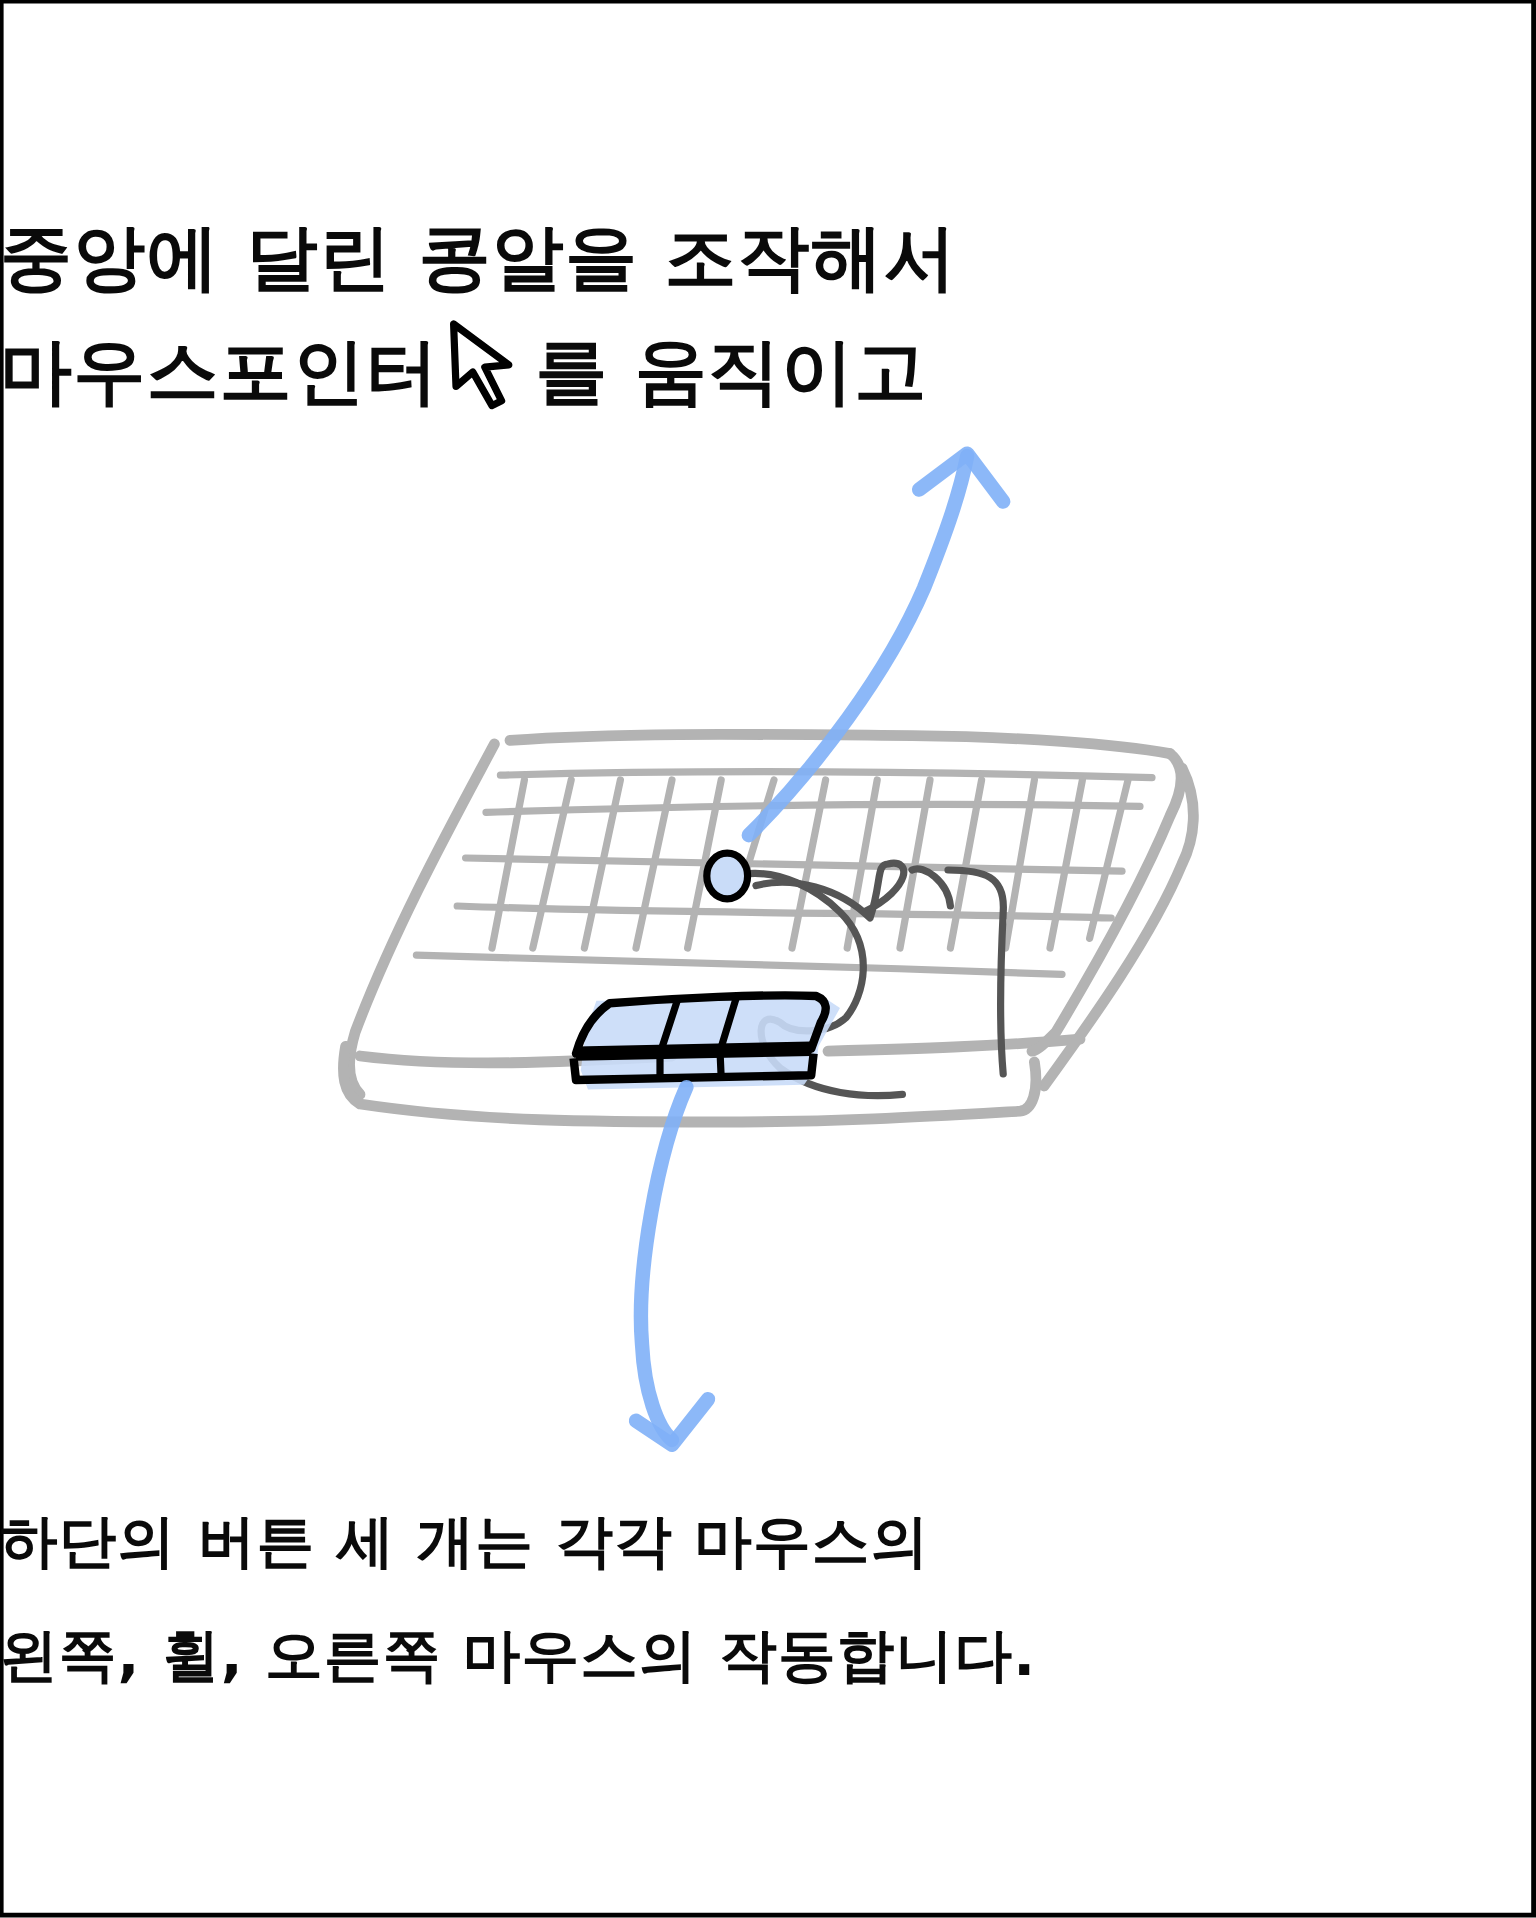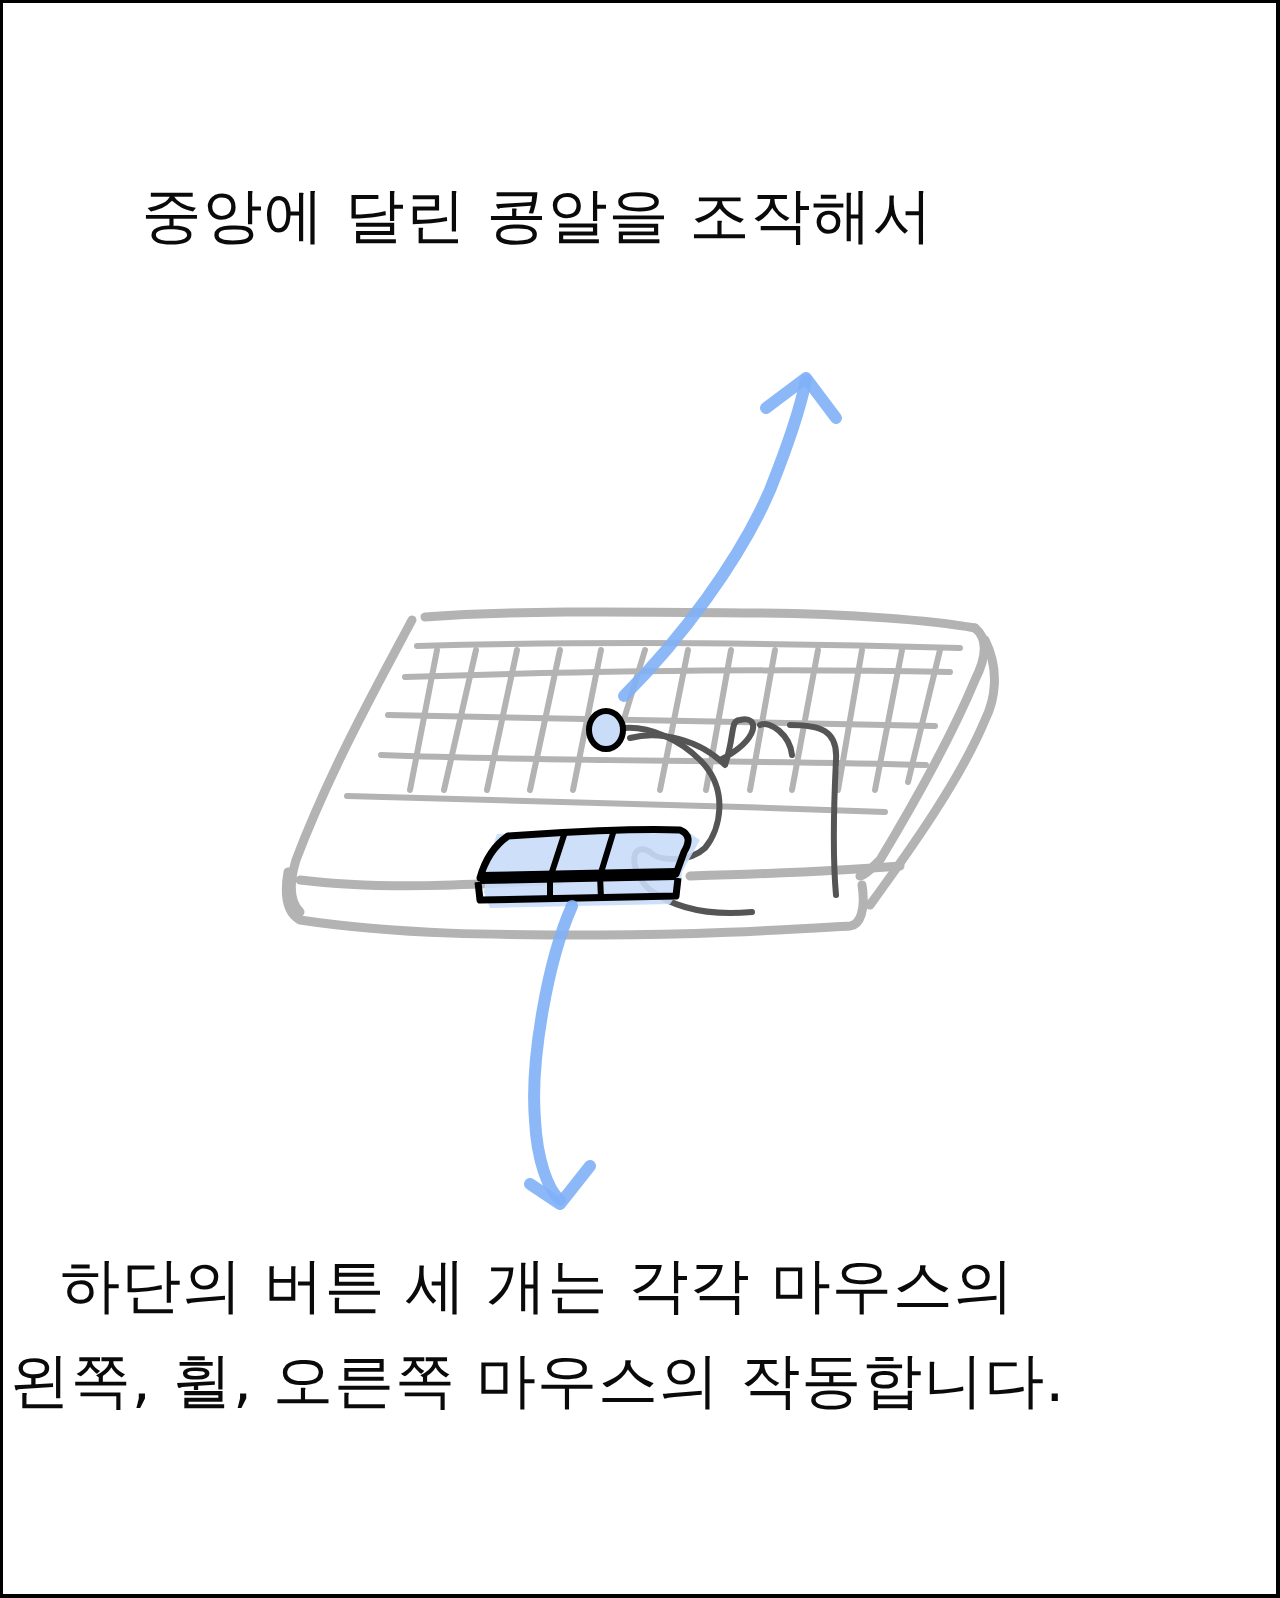--- a/index.html
+++ b/index.html
@@ -9,29 +9,29 @@
     width: 1280px; height: 1598px;
     box-sizing: border-box;
     border-top: 3px solid #000;
     border-left: 3px solid #000;
     border-right: 4px solid #000;
     border-bottom: 4px solid #000;
     background: #fff;
   }
   .caption {
     position: absolute; left: 0; width: 1075px;
-    text-align: center;
+    text-align: left;
     font-family: "DejaVu Sans", sans-serif;
     color: #0a0a0a;
-    font-weight: normal;
+    font-weight: bold;
     letter-spacing: 1px;
   }
   .caption .line { display: block; }
   .caption-top { top: 168px; font-size: 60px; line-height: 95px; }
-  .caption-bottom { top: 1238px; font-size: 60px; line-height: 95px; }
+  .caption-bottom { top: 1238px; font-size: 48px; line-height: 95px; }
   .pointer-inline {
     display: inline-block; width: 62px; height: 80px;
     vertical-align: -14px; margin: 0 14px 0 4px;
   }
   svg.art { position: absolute; left: 0; top: 0; }
 </style>
 </head>
 <body>
 
 <div class="frame"></div>
@@ -102,18 +102,23 @@
   </g>
 
   <g fill="none" stroke="#7fb0f7" stroke-opacity="0.9" stroke-width="12" stroke-linecap="round" stroke-linejoin="round">
     <path d="M572 906 C 548 960, 530 1060, 535 1120 C 537 1160, 548 1190, 560 1200"></path>
     <path d="M530 1184 L 560 1204 L 590 1166"></path>
   </g>
 </svg>
 
 <div class="caption caption-top">
   <span class="line">중앙에 달린 콩알을 조작해서</span>
+  <span class="line">
+    <span>마우스포인터</span><svg class="pointer-inline" viewBox="0 0 62 80">
+        <path d="M8 6 L 10 58 L 24 46 L 40 74 L 48 70 L 34 42 L 54 40 Z" fill="#fff" stroke="#000" stroke-width="6" stroke-linejoin="round"></path>
+      </svg><span>를 움직이고</span>
+  </span>
 </div>
 
 <div class="caption caption-bottom">
   <span class="line">하단의 버튼 세 개는 각각 마우스의</span>
   <span class="line">왼쪽, 휠, 오른쪽 마우스의 작동합니다.</span>
 </div>
 
 </body></html>

